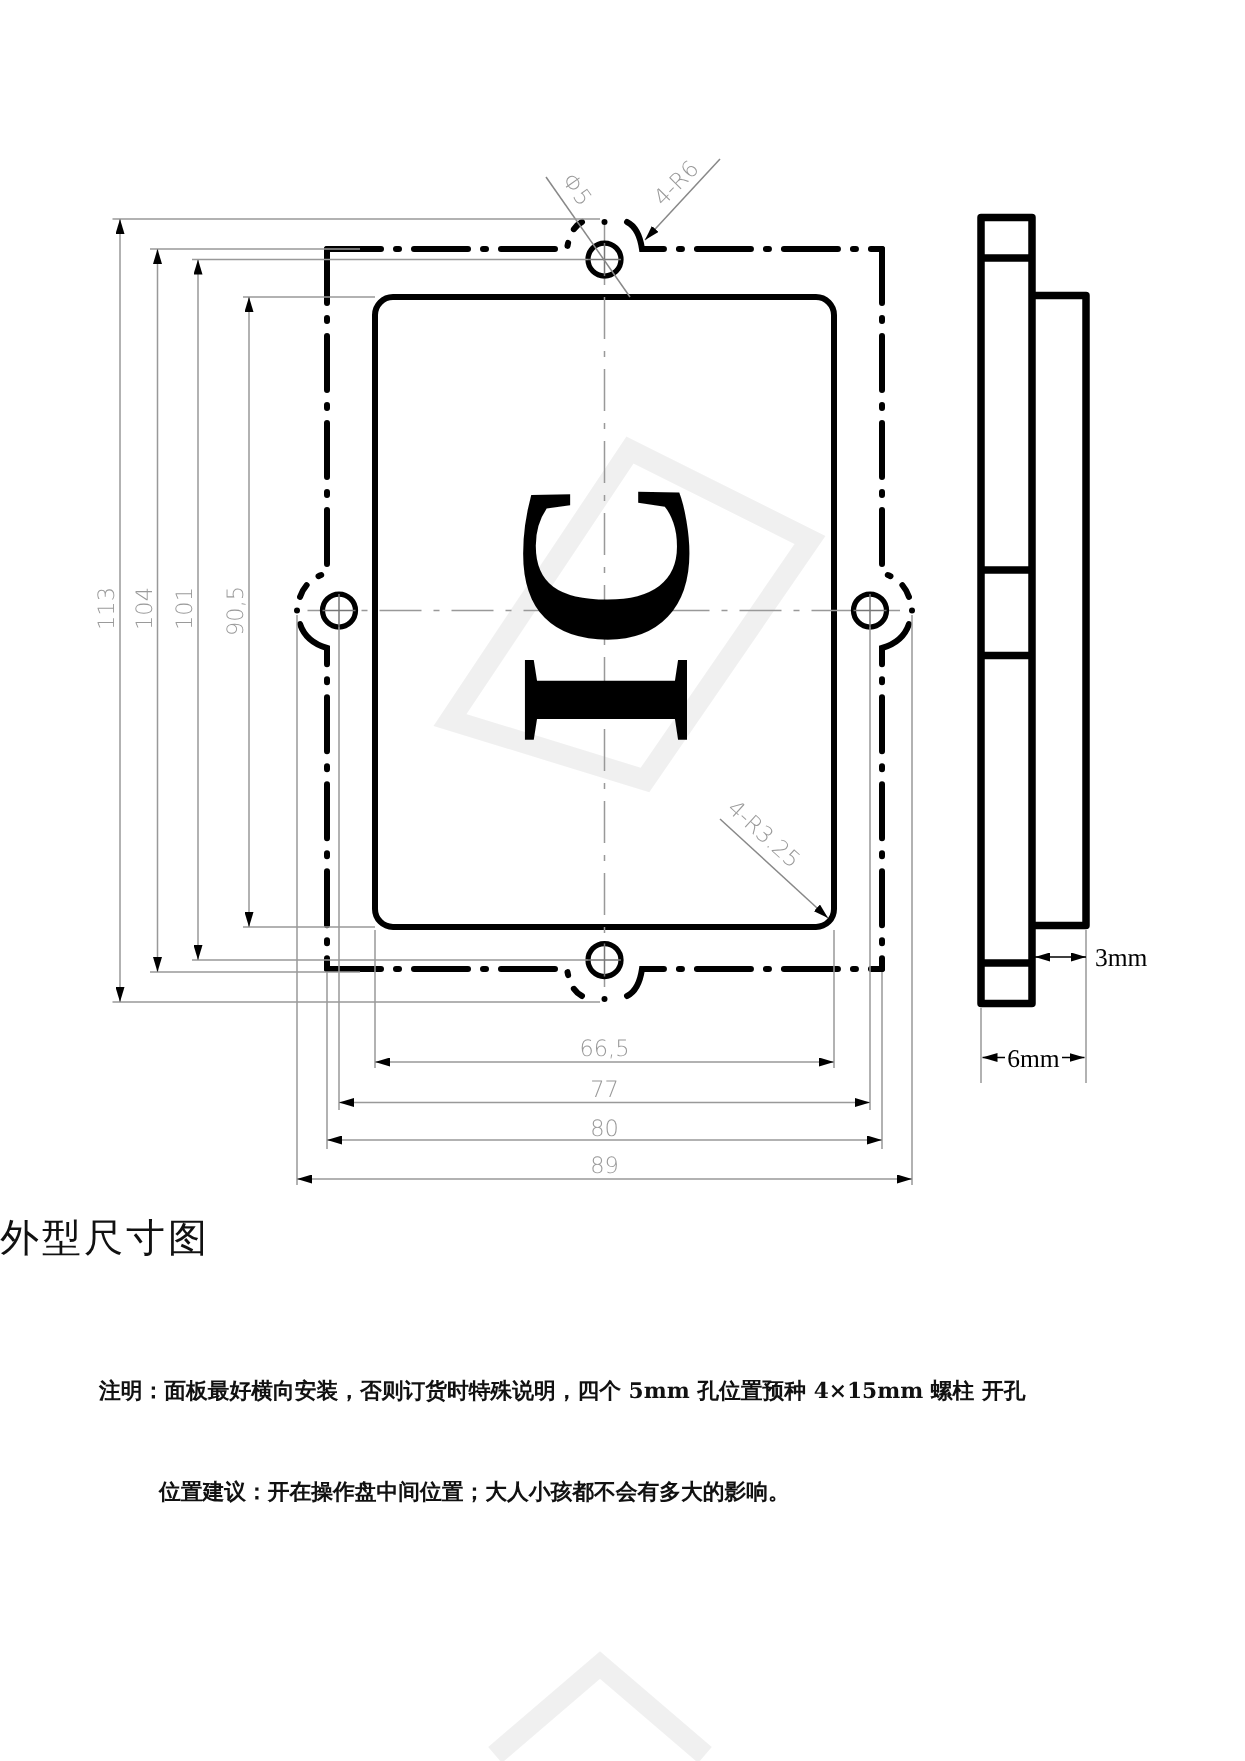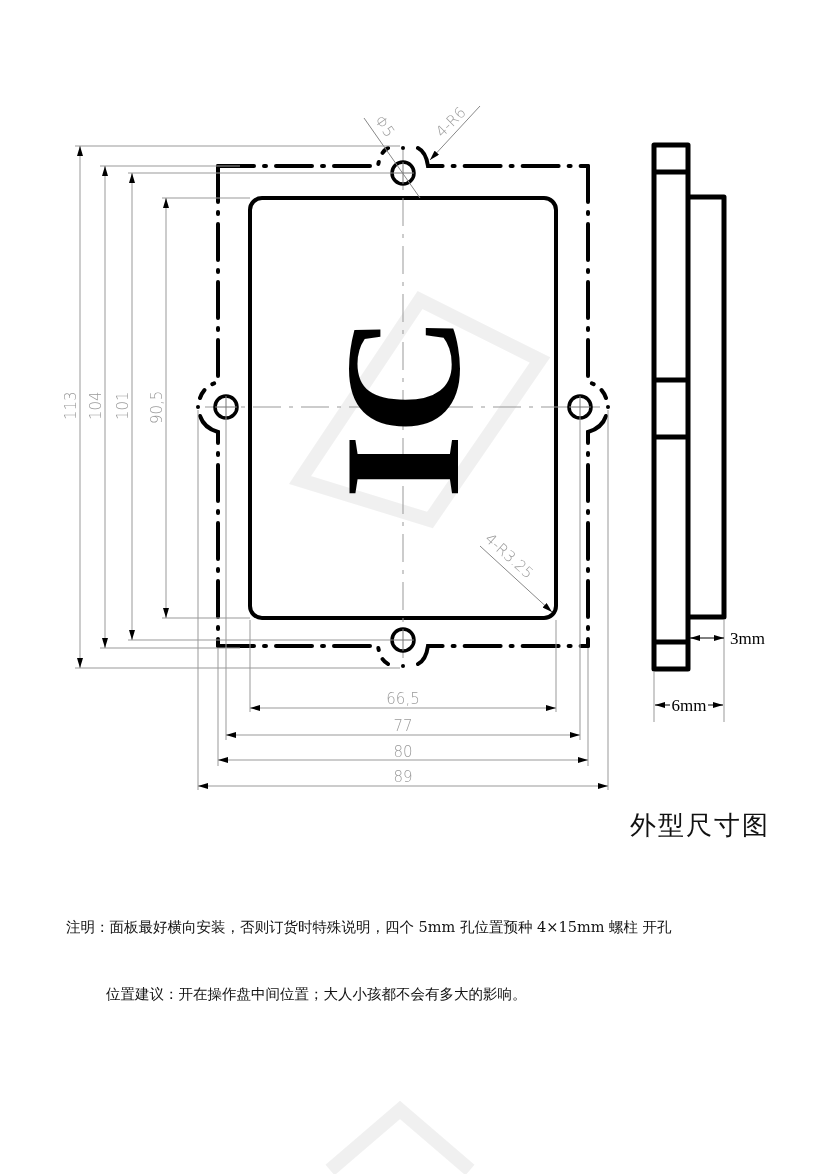--- a/index.html
+++ b/index.html
@@ -1,23 +1,23 @@
 <!DOCTYPE html>
 <html><head>
   <meta charset="utf-8">
   <style>
     html, body { margin: 0; padding: 0; background: #ffffff; }
     body { width: 830px; height: 1174px; position: relative; overflow: hidden;
            font-family: "Liberation Serif", serif; }
     #drawing { position: absolute; left: 0; top: 0; }
     .dim-text { font-family: "DejaVu Sans", sans-serif; font-size: 15px; fill: #9a9a9a; font-weight: 300; }
     .side-text { font-family: "Liberation Serif", serif; font-size: 17px; fill: #000; }
-    .caption { position: absolute; left: 0; width: 770px; top: 808px; text-align: right;
+    .caption { position: absolute; left: 0; width: 770px; top: 808px; text-align: left;
                font-family: "DejaVu Serif", serif; font-size: 26px; color: #111; letter-spacing: 2px; }
-    .note { position: absolute; font-family: "DejaVu Serif", serif; font-weight: normal; font-size: 14.5px; color: #111; white-space: nowrap; }
+    .note { position: absolute; font-family: "DejaVu Serif", serif; font-weight: bold; font-size: 14.5px; color: #111; white-space: nowrap; }
     .note1 { left: 66px; top: 918px; }
     .note2 { left: 106px; top: 961px; margin-top: 24px; }
     .ic-label { font-family: "Liberation Serif", serif; font-weight: bold; font-size: 165px; fill: #000; }
   </style>
 </head>
 <body>
 
 <svg id="drawing" width="830" height="1174" viewBox="0 0 830 1174" xmlns="http://www.w3.org/2000/svg">
   <defs>
     <marker id="arr" viewBox="0 0 10 6" refX="10" refY="3" markerWidth="10" markerHeight="6" orient="auto-start-reverse" markerUnits="userSpaceOnUse">

